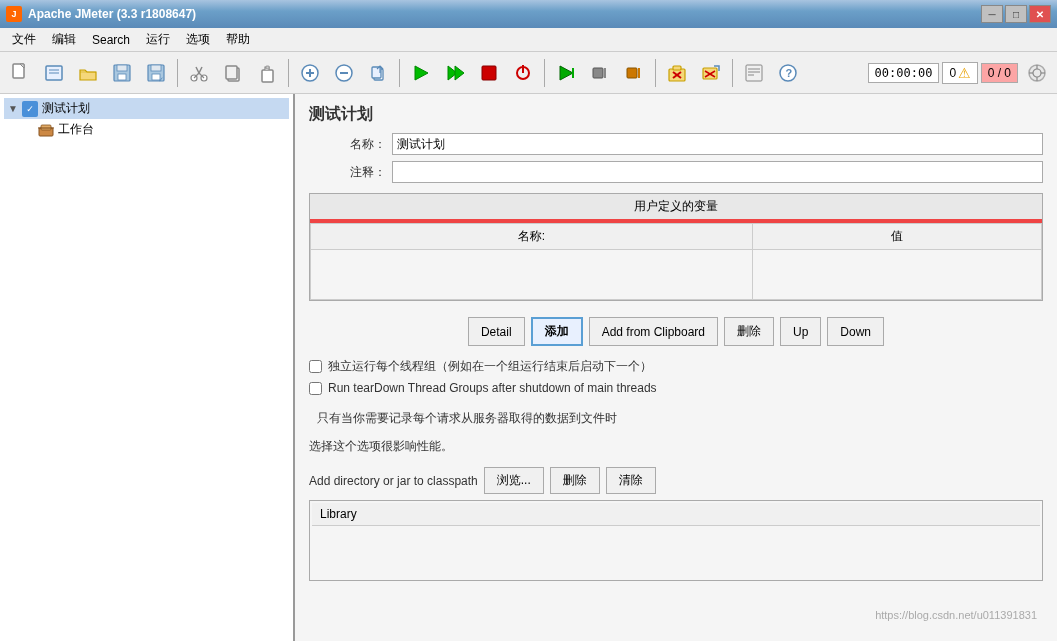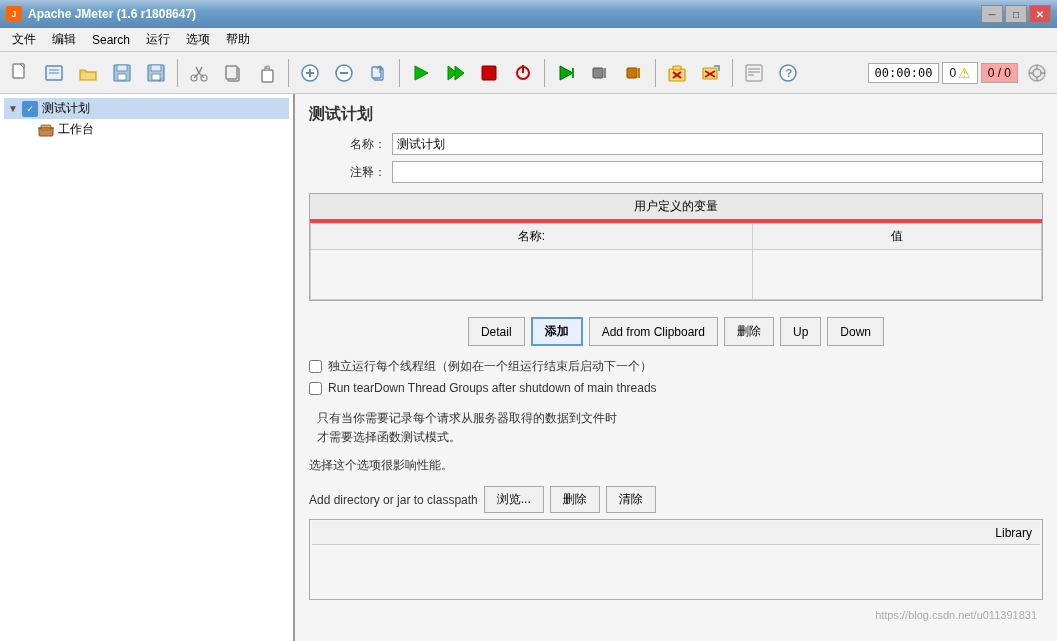--- a/index.html
+++ b/index.html
@@ -249,42 +249,42 @@
     .classpath-table {
       width: 100%;
       border: 1px solid #aaa;
     }
     .classpath-table th {
       background: #f0f0f0;
       border-bottom: 1px solid #ccc;
       padding: 4px 8px;
       font-size: 12px;
       font-weight: normal;
-      text-align: right;
+      text-align: left;
     }
     .classpath-body { height: 50px; }
 
     
     .watermark {
       position: absolute;
       bottom: 20px;
       right: 20px;
       font-size: 11px;
       color: #aaa;
       pointer-events: none;
     }
   </style>
 </head>
 <body>
 
 <div class="title-bar">
   <div class="title-bar-icon">
     <span>J</span>
   </div>
-  <span class="title-bar-text">Apache JMeter (1.6 r1808647)</span>
+  <span class="title-bar-text">Apache JMeter (3.3 r1808647)</span>
   <div class="title-bar-buttons">
     <div class="title-btn">─</div>
     <div class="title-btn">□</div>
     <div class="title-btn close-btn">✕</div>
   </div>
 </div>
 
 <div class="menu-bar">
   <div class="menu-item">文件</div>
   <div class="menu-item">编辑</div>
@@ -541,21 +541,20 @@
         <span class="checkbox-label">独立运行每个线程组（例如在一个组运行结束后启动下一个）</span>
       </div>
       <div class="checkbox-row">
         <input type="checkbox" style="">
         <span class="checkbox-label">Run tearDown Thread Groups after shutdown of main threads</span>
       </div>
     </div>
 
     <div class="desc-text">
       <div>只有当你需要记录每个请求从服务器取得的数据到文件时</div>
-      <div>才需要选择函数测试模式。</div>
     </div>
     <div class="perf-text">选择这个选项很影响性能。</div>
 
     <div class="classpath-section">
       <div class="classpath-row">
         <span class="classpath-label">Add directory or jar to classpath</span>
         <button class="action-btn">浏览...</button>
         <button class="action-btn">删除</button>
         <button class="action-btn">清除</button>
       </div>

